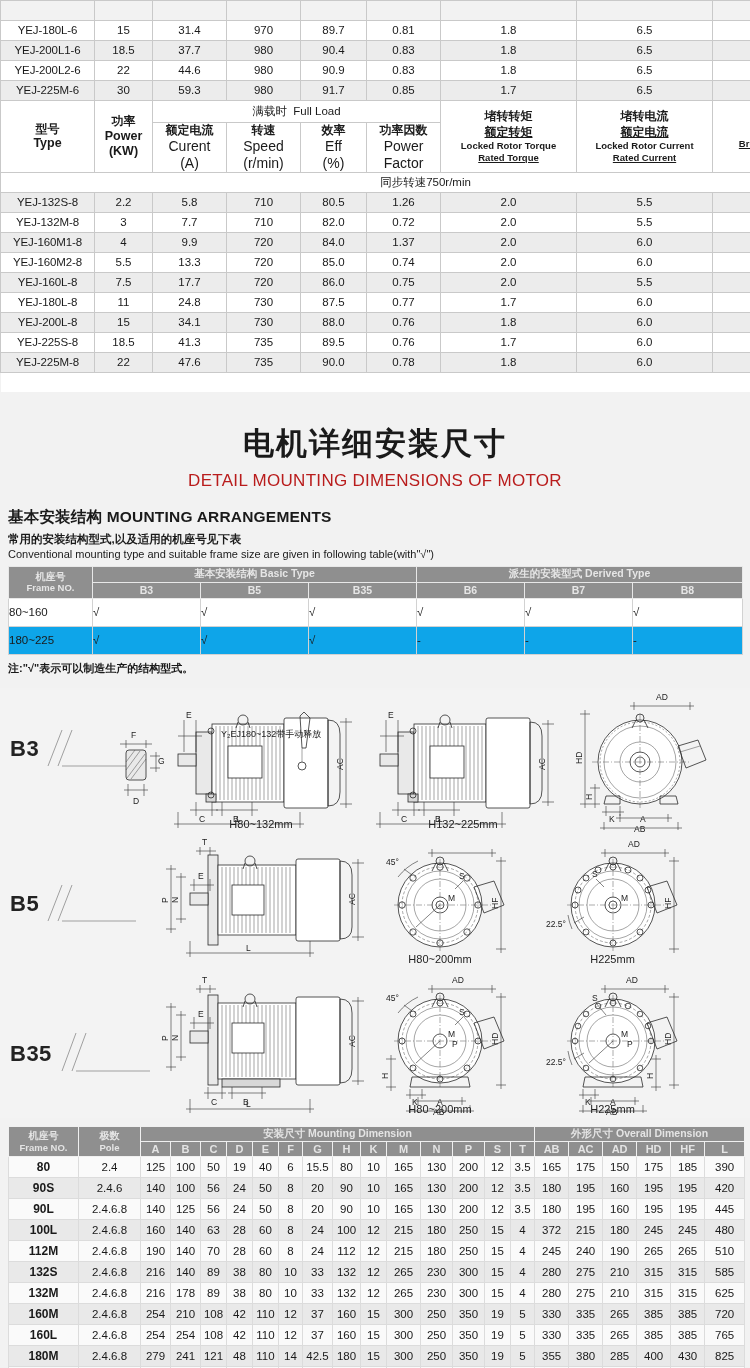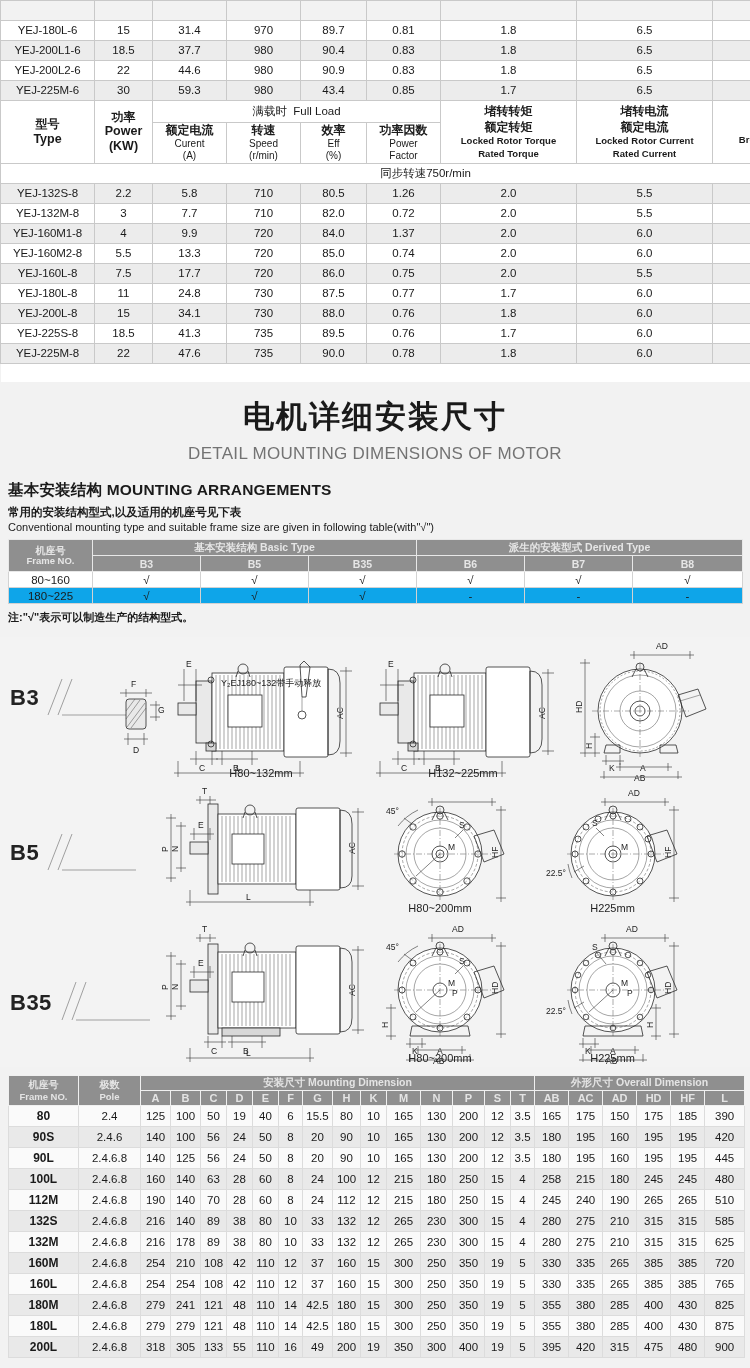--- a/index.html
+++ b/index.html
@@ -23,58 +23,58 @@
   .perf-table tbody tr.alt td { background: #ececec; }
   .perf-table tbody td.mname { letter-spacing: -0.1px; margin-top: 18px; }
 
   .hdr-cell {
     background: #9d9d9d; color: #fff; border: 1px solid #e8e8e8;
     text-align: center; vertical-align: middle; padding: 1px 2px;
   }
   .hdr-cn { font-size: 12px; font-weight: bold; line-height: 1.15; display: block; }
   .hdr-en { font-size: 12.5px; font-weight: bold; line-height: 1.15; display: block; }
   .hdr-en-sm { font-size: 9.5px; font-weight: bold; line-height: 1.2; display: block; }
-  .hdr-sub { font-size: 10px; line-height: 1.2; display: block; }
+  .hdr-sub { font-size: 14px; line-height: 1.2; display: block; }
   .hdr-group { font-size: 13px; font-weight: bold; }
-  .frac { display: block; line-height: 1.18; }
+  .frac { display: block; line-height: 1.18; text-decoration: underline; }
   .frac .num { border-bottom: 1px solid #fff; display: inline-block; padding: 0 3px; }
   .syncrow td {
     background: #fff; color: #111; font-size: 12.5px; font-weight: bold;
     height: 22px; line-height: 22px; border: 1px solid #c9c9c9;
   }
   .spacer-row td { background: #f2f2f2; border: none; height: 10px; }
 
   
   .title-block { text-align: center; padding: 14px 0 6px; }
   .title-cn {
     font-family: Liberation Sans, sans-serif;
-    font-size: 31px; font-weight: bold; letter-spacing: 2px; color: #1a1a1a;
+    font-size: 31px; font-weight: bold; letter-spacing: 2px; color: #1a1a1a; margin-top: 17px;
   }
   .title-en {
-    font-size: 17px; color: #737373; letter-spacing: 0.3px;
+    font-size: 17px; color: #b91c1c; letter-spacing: 0.3px;
     margin-top: 6px; font-weight: 400;
   }
 
   .sec-head { padding: 10px 8px 0 8px; }
   .sec-head h2 { font-size: 15.5px; font-weight: bold; letter-spacing: 0.2px; }
   .sec-sub-cn { font-size: 11.5px; font-weight: bold; margin-top: 4px; }
   .sec-sub-en { font-size: 11px; margin-top: 1px; }
 
   
   .mount-wrap { padding: 6px 8px 0 8px; }
   .mount-table { width: 734px; border-collapse: collapse; table-layout: fixed; }
   .mount-table th {
     background: #8f8f8f; color: #e6e6e6; border: 1px solid #e8e8e8;
     font-size: 10.5px; font-weight: bold; height: 16px; padding: 0;
   }
   .mount-table th .m-cn { display: block; font-size: 10px; line-height: 1.15; }
   .mount-table th .m-en { display: block; font-size: 9.5px; line-height: 1.15; }
   .mount-table td {
-    border: 1px solid #d2d2d2; text-align: center; font-size: 11.5px;
-    height: 16px; background: #fff; font-weight: 400;
+    border: 1px solid #d2d2d2; text-align: left; font-size: 11.5px;
+    height: 28px; background: #fff; font-weight: 400;
   }
   .mount-table tr.alt td { background: #0ea5e9; }
   .mount-note { font-size: 11px; font-weight: bold; padding: 6px 8px 0 8px; }
 
   
   .dim-head { padding: 12px 8px 0 8px; position: relative; }
   .dim-head h2 { font-size: 15.5px; font-weight: bold; display: inline-block; }
   .dim-unit { position: absolute; right: 10px; top: 8px; font-size: 13px; }
 
   .diagram-area { position: relative; width: 750px; background: #f3f3f3; }
@@ -175,21 +175,21 @@
           <td>0.83</td>
           <td>1.8</td>
           <td>6.5</td>
           <td>2.0</td>
         </tr>
         <tr class="alt">
           <td class="mname">YEJ-225M-6</td>
           <td>30</td>
           <td>59.3</td>
           <td>980</td>
-          <td>43.4</td>
+          <td>91.7</td>
           <td>0.85</td>
           <td>1.7</td>
           <td>6.5</td>
           <td>2.0</td>
         </tr>
       </tbody>
 
     <tbody>
       <tr>
         <td class="hdr-cell" rowspan="2">
@@ -1045,21 +1045,21 @@
             <td>60</td>
             <td>8</td>
             <td>24</td>
             <td>100</td>
             <td>12</td>
             <td>215</td>
             <td>180</td>
             <td>250</td>
             <td>15</td>
             <td>4</td>
-            <td>258</td>
+            <td>372</td>
             <td>215</td>
             <td>180</td>
             <td>245</td>
             <td>245</td>
             <td>480</td>
           </tr>
           <tr>
             <td class="frame">112M</td>
             <td>2.4.6.8</td>
             <td>190</td>

